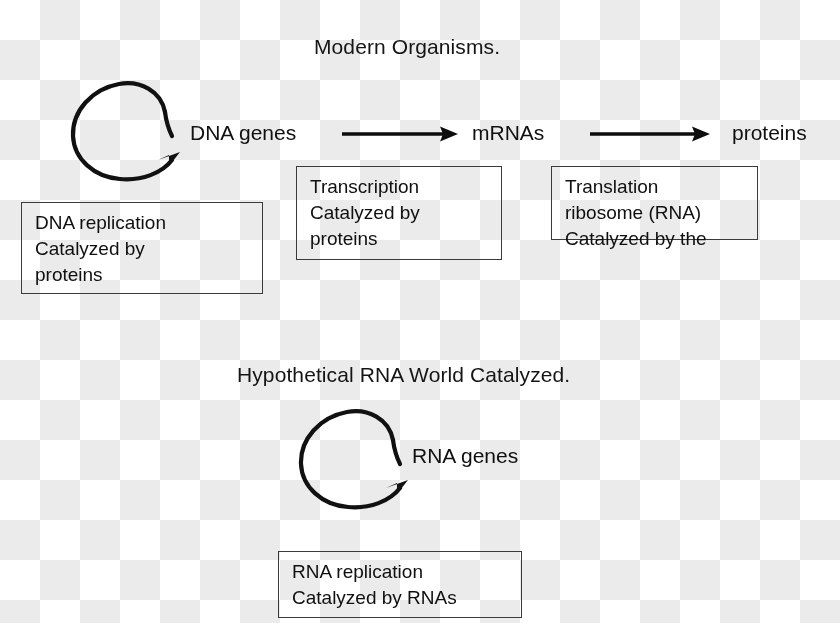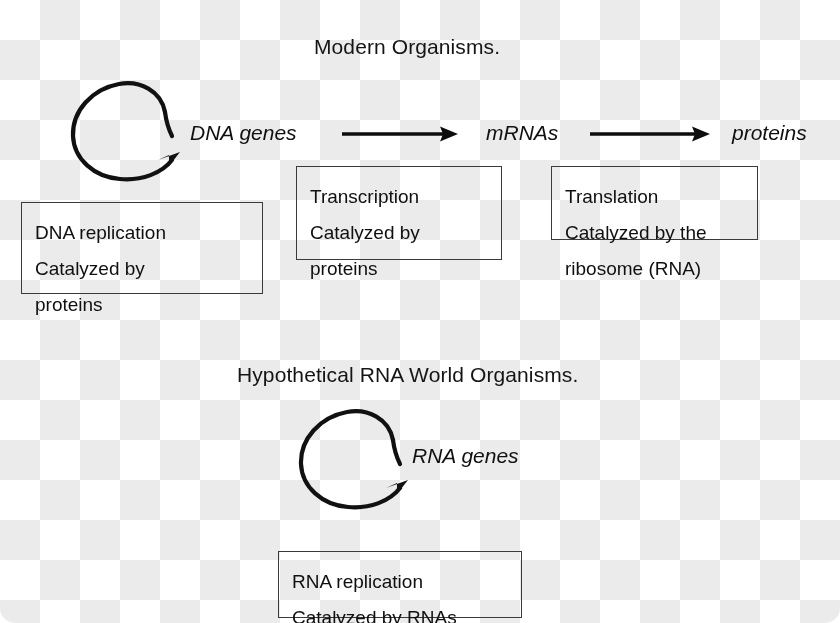--- a/index.html
+++ b/index.html
@@ -17,48 +17,45 @@
   #canvas {
     position: relative;
     width: 840px;
     height: 623px;
     background-color: #ffffff;
     background-image:
       linear-gradient(45deg, #ebebeb 25%, transparent 25%, transparent 75%, #ebebeb 75%),
       linear-gradient(45deg, #ebebeb 25%, transparent 25%, transparent 75%, #ebebeb 75%);
     background-size: 80px 80px;
     background-position: 0 0, 40px 40px;
-    border-radius: 15px;
   }
   .abs { position: absolute; }
 
   .heading {
     font-size: 21px;
     letter-spacing: 0.1px;
     white-space: nowrap;
     color: #151515;
   }
   .node-label {
     font-size: 21px;
     white-space: nowrap;
     color: #101010;
-    font-style: italic;
   }
   .caption-box {
     box-sizing: border-box;
     border: 1.6px solid #3a3a3a;
     background: transparent;
     padding: 7px 12px 8px 13px;
   }
   .caption-line {
     font-size: 19px;
     line-height: 26px;
     white-space: nowrap;
     color: #101010;
-    margin-top: 10px;
   }
   .arrow-svg, .loop-svg { display: block; }
 </style>
 </head>
 <body>
 
 <div id="canvas">
 
   <div class="abs heading" style="left:314px; top:35px;">Modern Organisms.</div>
 
@@ -73,21 +70,21 @@
 
   <div class="abs node-label" style="left:190px; top:121px;">DNA genes</div>
 
   <div class="abs" style="left:340px; top:122px;">
     <svg class="arrow-svg" width="120" height="24" viewBox="0 0 120 24">
       <line x1="2" y1="12" x2="104" y2="12" stroke="#0d0d0d" stroke-width="3.4"></line>
       <path d="M118 12 L 100 4.5 L 103 12 L 100 19.5 Z" fill="#0d0d0d"></path>
     </svg>
   </div>
 
-  <div class="abs node-label" style="left:486px; top:121px;">mRNAs</div>
+  <div class="abs node-label" style="left:472px; top:121px;">mRNAs</div>
 
   <div class="abs" style="left:588px; top:122px;">
     <svg class="arrow-svg" width="124" height="24" viewBox="0 0 124 24">
       <line x1="2" y1="12" x2="108" y2="12" stroke="#0d0d0d" stroke-width="3.4"></line>
       <path d="M122 12 L 104 4.5 L 107 12 L 104 19.5 Z" fill="#0d0d0d"></path>
     </svg>
   </div>
 
   <div class="abs node-label" style="left:732px; top:121px;">proteins</div>
 
@@ -98,25 +95,25 @@
   </div>
 
   <div class="abs caption-box" style="left:296px; top:166px; width:206px; height:94px;">
     <div class="caption-line">Transcription</div>
     <div class="caption-line">Catalyzed by</div>
     <div class="caption-line">proteins</div>
   </div>
 
   <div class="abs caption-box" style="left:551px; top:166px; width:207px; height:74px;">
     <div class="caption-line">Translation</div>
+    <div class="caption-line">ribosome (RNA)</div>
     <div class="caption-line">Catalyzed by the</div>
-    <div class="caption-line">ribosome (RNA)</div>
   </div>
 
-  <div class="abs heading" style="left:237px; top:363px;">Hypothetical RNA World Organisms.</div>
+  <div class="abs heading" style="left:237px; top:363px;">Hypothetical RNA World Catalyzed.</div>
 
   <div class="abs" style="left:290px; top:402px;">
     <svg class="loop-svg" width="128" height="116" viewBox="0 0 128 116">
       <path d="M103 38 C 99 17, 78 6, 57 10 C 30 15, 10 37, 11 62
                C 12 85, 32 103, 58 105 C 80 107, 100 99, 110 86" fill="none" stroke="#111111" stroke-width="4.2" stroke-linecap="round" stroke-linejoin="round"></path>
       <path d="M103 38 C 104 46, 106 54, 110 62" fill="none" stroke="#111111" stroke-width="4.2" stroke-linecap="round"></path>
       <path d="M118 78 L 107 92 L 107 81 L 96 86 Z" fill="#111111"></path>
     </svg>
   </div>
 

